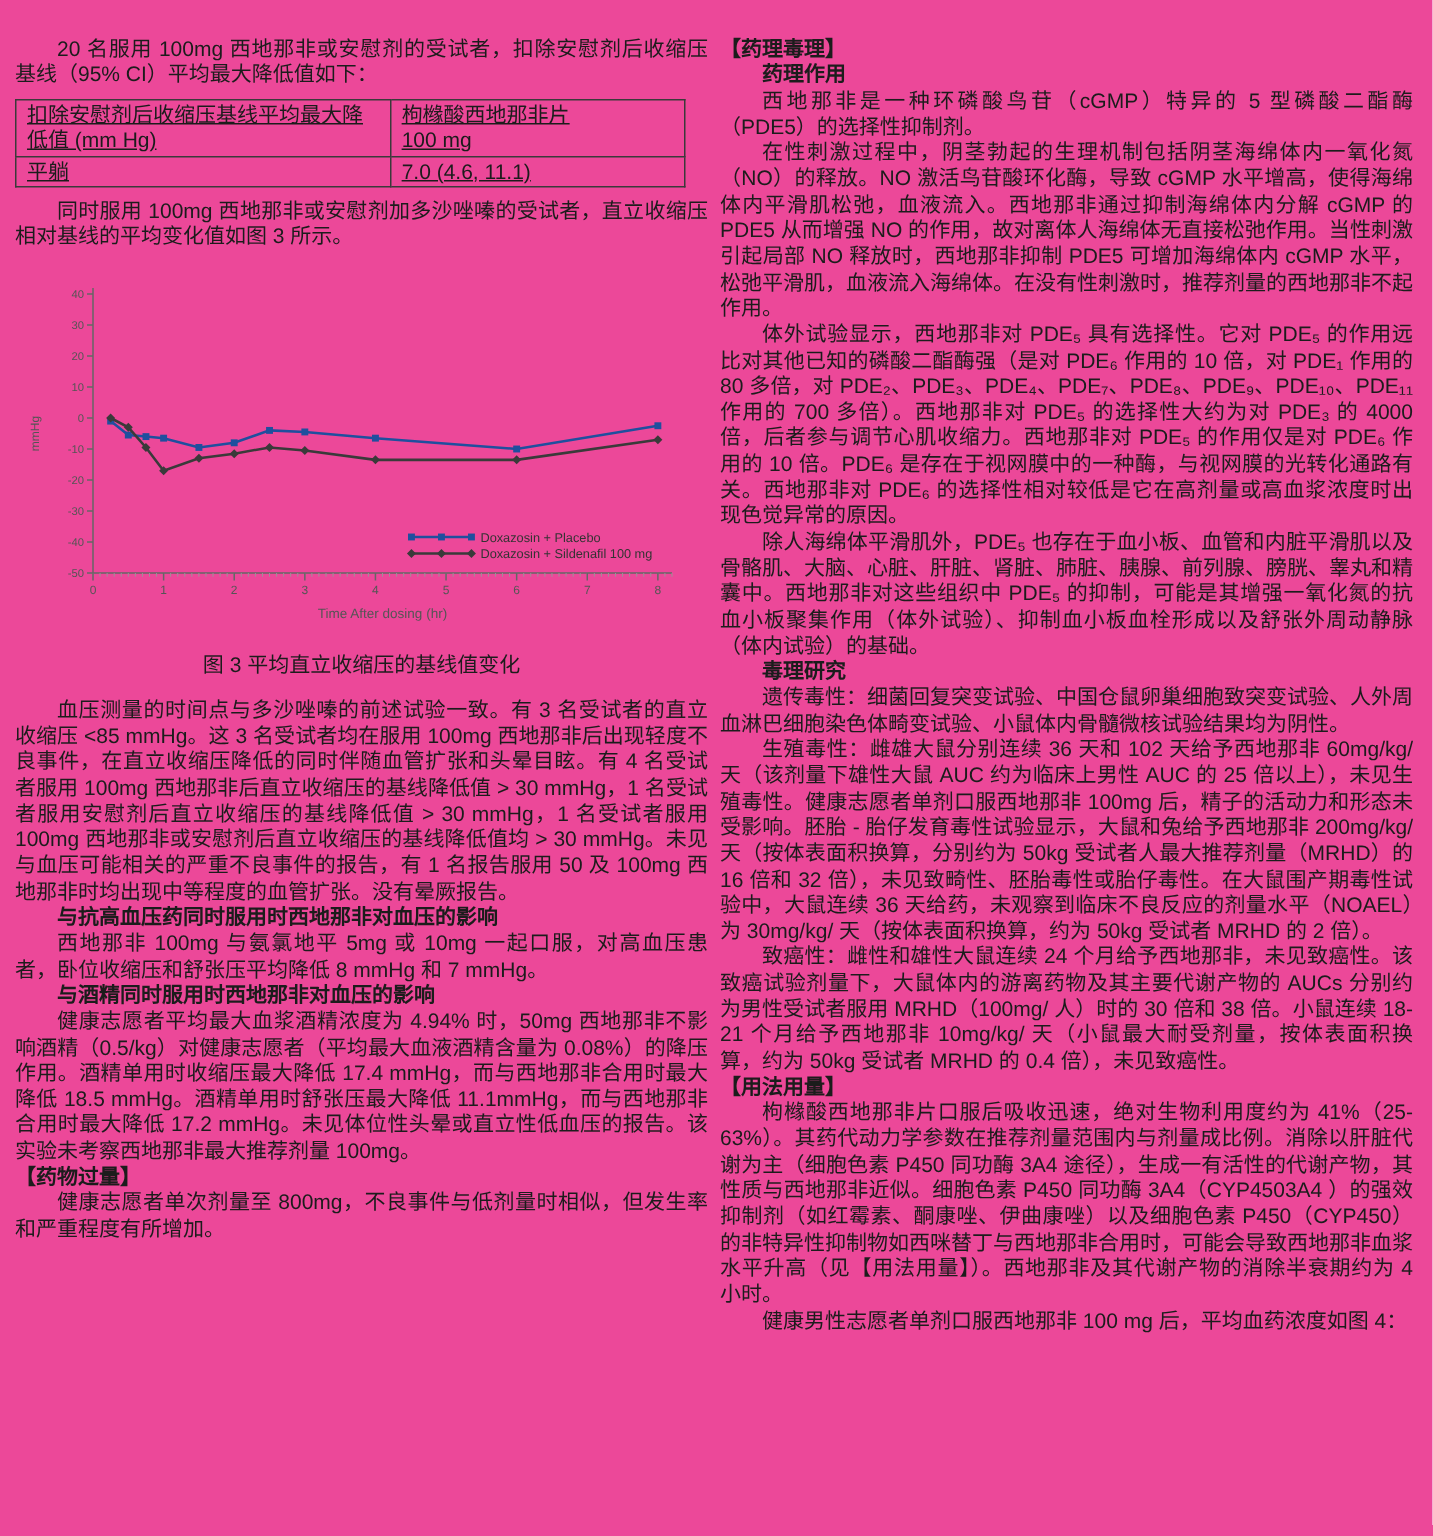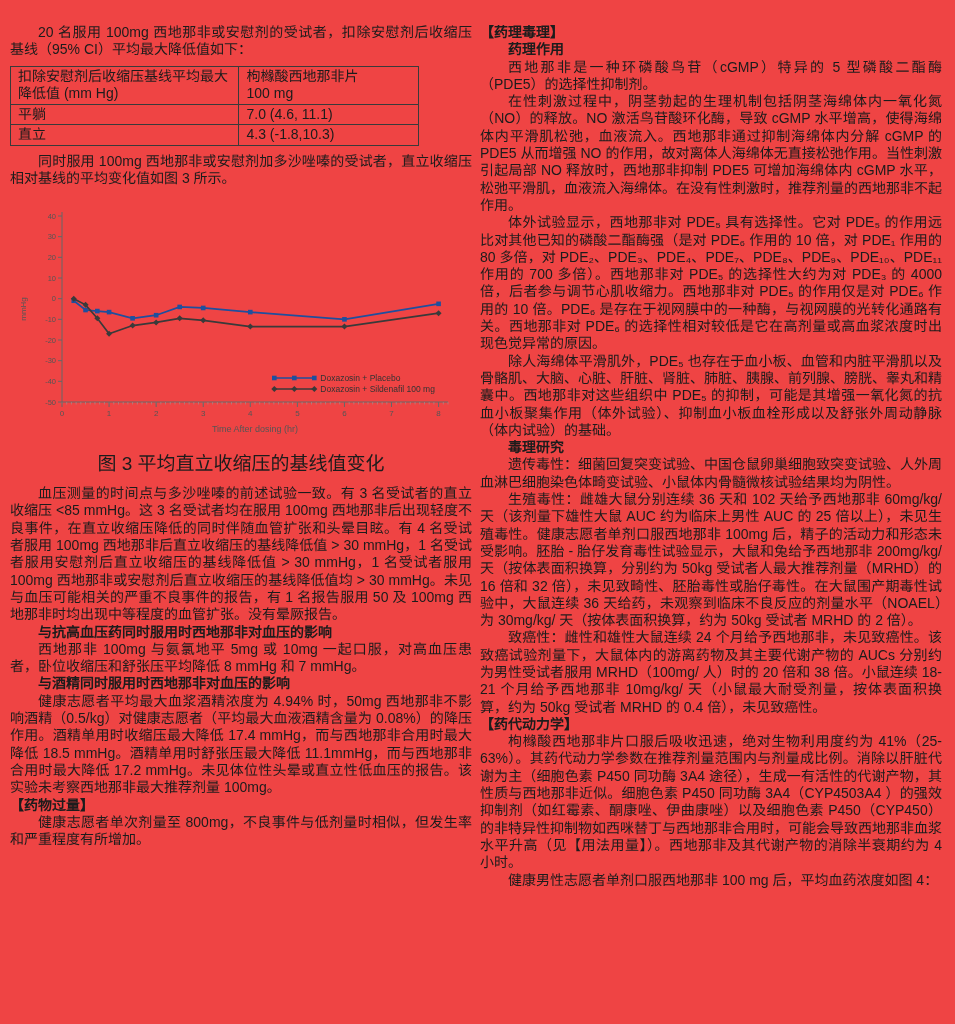--- a/index.html
+++ b/index.html
@@ -1,19 +1,19 @@
 <!DOCTYPE html>
 <html lang="zh-CN"><head>
 <meta charset="utf-8">
 <style>
   html,body{margin:0;padding:0;background:#ffffff;}
   .page{
     position:relative;
     width:955px;height:1024px;
-    background:#ef4444;
+    background:#ec4899;
     font-family:"Liberation Sans","DejaVu Sans",sans-serif;
     color:#1c1c1c;
     overflow:hidden;
   }
   .col{position:absolute;top:24px;}
   .col-left{left:10px;width:462px;}
   .col-right{left:480px;width:462px;}
   p.body{
     margin:0;
     font-size:14px;line-height:17.3px;
@@ -22,39 +22,40 @@
   .sec-head{
     margin:0;font-size:14px;line-height:17.3px;
     font-weight:bold;text-indent:0;text-align:left;
   }
   .sub-head{
     margin:0;font-size:14px;line-height:17.3px;
     font-weight:bold;text-indent:2em;text-align:left;
   }
   table.bp{
     border-collapse:collapse;
-    width:409px;
+    width:447px;
     margin:7px 0 7px 0;
     table-layout:fixed;
+    text-decoration:underline;
   }
   table.bp td{
     border:1px solid #3a3a3a;
     padding:1px 7px;
     font-size:14px;line-height:17.5px;
     vertical-align:top;
     white-space:pre-line;
   }
   table.bp col.c1{width:56%;}
   .figure{
     margin:19px 0 0 6px;
     width:450px;height:232px;
   }
   .fig-caption{
     margin:16px 0 12px 0;
-    font-size:19px;line-height:19px;
+    font-size:14px;line-height:19px;
     text-align:center;
   }
 </style>
 </head>
 <body>
 
 <div class="page">
 
   <div class="col col-left">
     <p class="body">20 名服用 100mg 西地那非或安慰剂的受试者，扣除安慰剂后收缩压基线（95% CI）平均最大降低值如下：</p>
@@ -66,24 +67,20 @@
         </colgroup>
       <tbody>
         <tr>
           <td>扣除安慰剂后收缩压基线平均最大降低值 (mm Hg)</td>
           <td>枸橼酸西地那非片
 100 mg</td>
         </tr>
         <tr>
           <td>平躺</td>
           <td>7.0 (4.6, 11.1)</td>
-        </tr>
-        <tr>
-          <td>直立</td>
-          <td>4.3 (-1.8,10.3)</td>
         </tr>
       </tbody>
     </table>
 
     <p class="body">同时服用 100mg 西地那非或安慰剂加多沙唑嗪的受试者，直立收缩压相对基线的平均变化值如图 3 所示。</p>
 
     <div class="figure" id="fig3"><svg width="440" height="232">
           <line x1="46" y1="6" x2="46" y2="196" stroke="#666" stroke-width="1"></line>
           <line x1="46" y1="196" x2="432" y2="196" stroke="#666" stroke-width="1"></line>
           <line x1="42" y1="10" x2="46" y2="10" stroke="#666" stroke-width="1"></line>
@@ -263,20 +260,20 @@
     <p class="sec-head">【药理毒理】</p>
     <p class="sub-head">药理作用</p>
     <p class="body">西地那非是一种环磷酸鸟苷（cGMP）特异的 5 型磷酸二酯酶（PDE5）的选择性抑制剂。</p>
     <p class="body">在性刺激过程中，阴茎勃起的生理机制包括阴茎海绵体内一氧化氮（NO）的释放。NO 激活鸟苷酸环化酶，导致 cGMP 水平增高，使得海绵体内平滑肌松弛，血液流入。西地那非通过抑制海绵体内分解 cGMP 的 PDE5 从而增强 NO 的作用，故对离体人海绵体无直接松弛作用。当性刺激引起局部 NO 释放时，西地那非抑制 PDE5 可增加海绵体内 cGMP 水平，松弛平滑肌，血液流入海绵体。在没有性刺激时，推荐剂量的西地那非不起作用。</p>
     <p class="body">体外试验显示，西地那非对 PDE₅ 具有选择性。它对 PDE₅ 的作用远比对其他已知的磷酸二酯酶强（是对 PDE₆ 作用的 10 倍，对 PDE₁ 作用的 80 多倍，对 PDE₂、PDE₃、PDE₄、PDE₇、PDE₈、PDE₉、PDE₁₀、PDE₁₁ 作用的 700 多倍）。西地那非对 PDE₅ 的选择性大约为对 PDE₃ 的 4000 倍，后者参与调节心肌收缩力。西地那非对 PDE₅ 的作用仅是对 PDE₆ 作用的 10 倍。PDE₆ 是存在于视网膜中的一种酶，与视网膜的光转化通路有关。西地那非对 PDE₆ 的选择性相对较低是它在高剂量或高血浆浓度时出现色觉异常的原因。</p>
     <p class="body">除人海绵体平滑肌外，PDE₅ 也存在于血小板、血管和内脏平滑肌以及骨骼肌、大脑、心脏、肝脏、肾脏、肺脏、胰腺、前列腺、膀胱、睾丸和精囊中。西地那非对这些组织中 PDE₅ 的抑制，可能是其增强一氧化氮的抗血小板聚集作用（体外试验）、抑制血小板血栓形成以及舒张外周动静脉（体内试验）的基础。</p>
 
     <p class="sub-head">毒理研究</p>
     <p class="body">遗传毒性：细菌回复突变试验、中国仓鼠卵巢细胞致突变试验、人外周血淋巴细胞染色体畸变试验、小鼠体内骨髓微核试验结果均为阴性。</p>
     <p class="body">生殖毒性：雌雄大鼠分别连续 36 天和 102 天给予西地那非 60mg/kg/ 天（该剂量下雄性大鼠 AUC 约为临床上男性 AUC 的 25 倍以上），未见生殖毒性。健康志愿者单剂口服西地那非 100mg 后，精子的活动力和形态未受影响。胚胎 - 胎仔发育毒性试验显示，大鼠和兔给予西地那非 200mg/kg/ 天（按体表面积换算，分别约为 50kg 受试者人最大推荐剂量（MRHD）的 16 倍和 32 倍），未见致畸性、胚胎毒性或胎仔毒性。在大鼠围产期毒性试验中，大鼠连续 36 天给药，未观察到临床不良反应的剂量水平（NOAEL）为 30mg/kg/ 天（按体表面积换算，约为 50kg 受试者 MRHD 的 2 倍）。</p>
-    <p class="body">致癌性：雌性和雄性大鼠连续 24 个月给予西地那非，未见致癌性。该致癌试验剂量下，大鼠体内的游离药物及其主要代谢产物的 AUCs 分别约为男性受试者服用 MRHD（100mg/ 人）时的 20 倍和 38 倍。小鼠连续 18-21 个月给予西地那非 10mg/kg/ 天（小鼠最大耐受剂量，按体表面积换算，约为 50kg 受试者 MRHD 的 0.4 倍），未见致癌性。</p>
-
-    <p class="sec-head">【药代动力学】</p>
+    <p class="body">致癌性：雌性和雄性大鼠连续 24 个月给予西地那非，未见致癌性。该致癌试验剂量下，大鼠体内的游离药物及其主要代谢产物的 AUCs 分别约为男性受试者服用 MRHD（100mg/ 人）时的 30 倍和 38 倍。小鼠连续 18-21 个月给予西地那非 10mg/kg/ 天（小鼠最大耐受剂量，按体表面积换算，约为 50kg 受试者 MRHD 的 0.4 倍），未见致癌性。</p>
+
+    <p class="sec-head">【用法用量】</p>
     <p class="body">枸橼酸西地那非片口服后吸收迅速，绝对生物利用度约为 41%（25-63%）。其药代动力学参数在推荐剂量范围内与剂量成比例。消除以肝脏代谢为主（细胞色素 P450 同功酶 3A4 途径），生成一有活性的代谢产物，其性质与西地那非近似。细胞色素 P450 同功酶 3A4（CYP4503A4 ）的强效抑制剂（如红霉素、酮康唑、伊曲康唑）以及细胞色素 P450（CYP450）的非特异性抑制物如西咪替丁与西地那非合用时，可能会导致西地那非血浆水平升高（见【用法用量】）。西地那非及其代谢产物的消除半衰期约为 4 小时。</p>
     <p class="body">健康男性志愿者单剂口服西地那非 100 mg 后，平均血药浓度如图 4：</p>
   </div>
 
 </div>
 
 </body></html>

